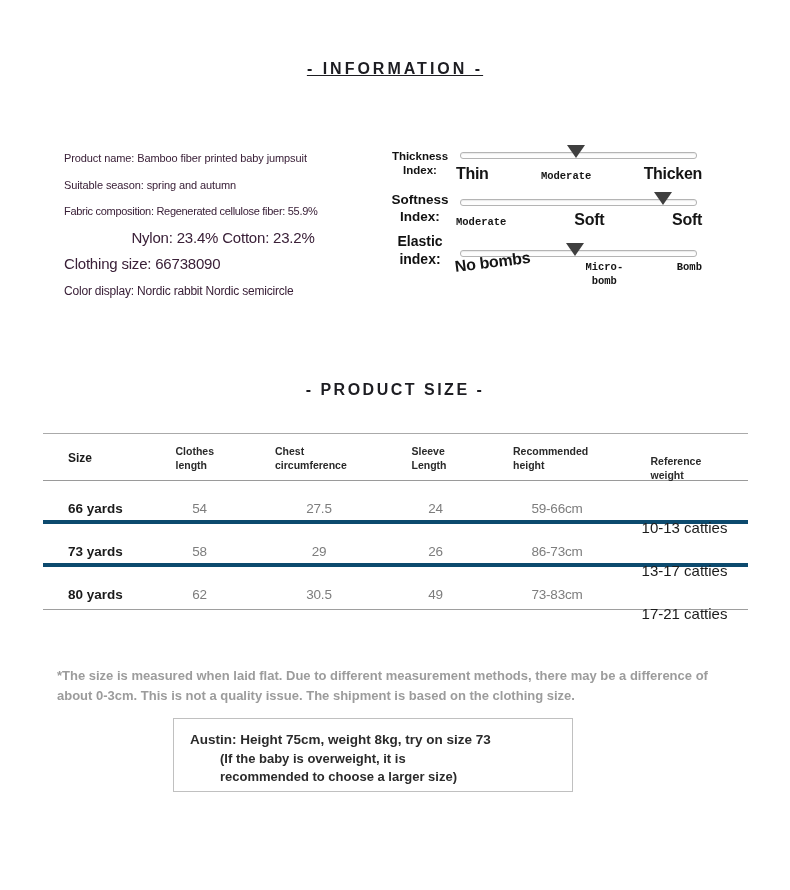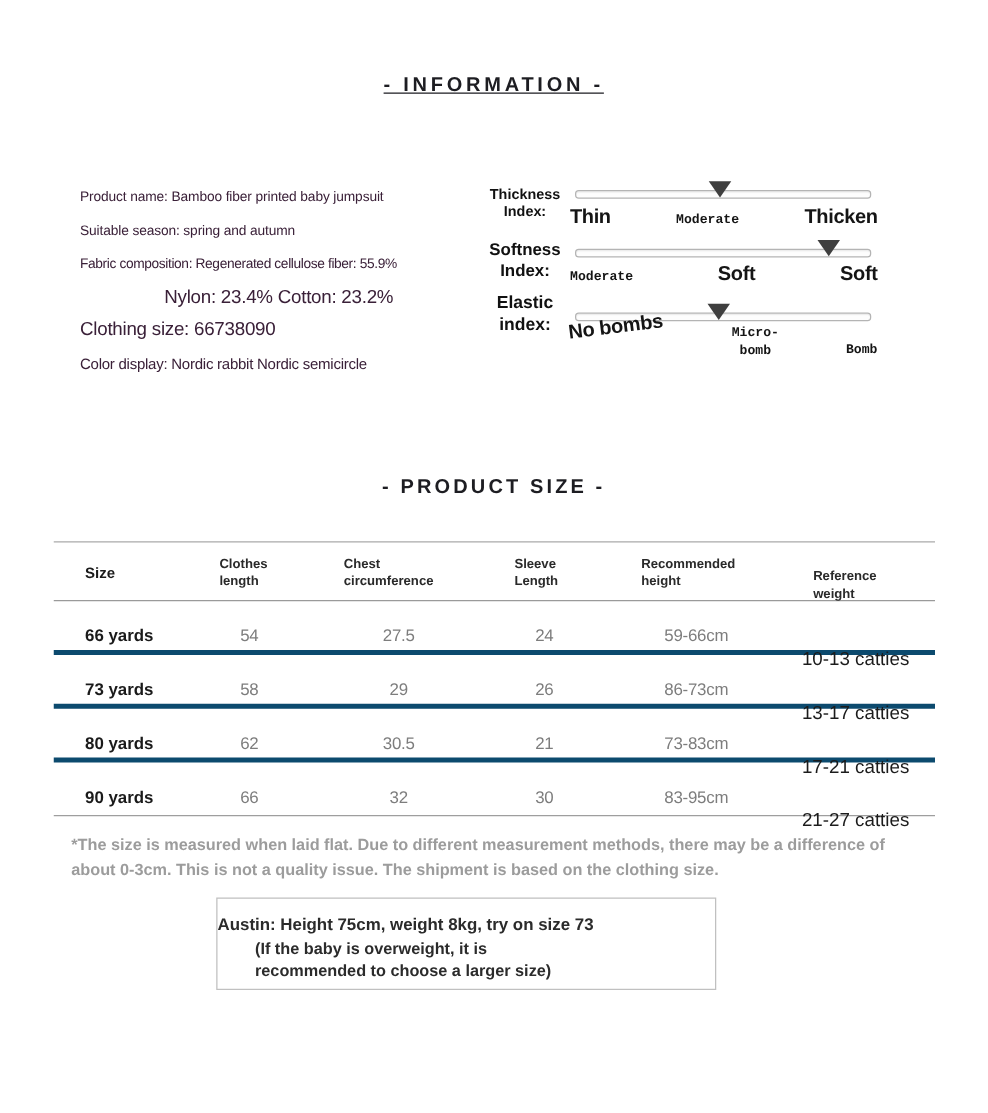--- a/index.html
+++ b/index.html
@@ -69,21 +69,21 @@
     display:flex; justify-content:space-between; align-items:baseline;
     color:#151515;
   }
   .r1-opts { top:165px; }
   .r2-opts { top:211px; }
   .r3-opts { top:258px; align-items:flex-start; }
   .opt-lg { font-size:16px; font-weight:bold; letter-spacing:-0.3px; }
   .opt-sm { font-size:10.5px; font-weight:bold;font-family:Liberation Mono, monospace; }
   .opt-tilt { display:inline-block; transform:rotate(-7deg); transform-origin:left bottom; }
   .opt-wrap { width:46px; line-height:1.35; padding-top:2px; }
-  .r3-opts .opt-bomb { padding-top:16px; }
+  .r3-opts .opt-bomb { padding-top:3px; }
 
   
   .size-table {
     position:absolute; left:43px; top:433px; width:705px;
     border-top:1px solid #aaaaaa;
     color:#1a1a1a;
   }
   .t-row {
     display:grid;
     grid-template-columns:96px 121px 118px 115px 128px 127px;
@@ -107,21 +107,21 @@
   
   .footnote {
     position:absolute; left:57px; top:666px; width:684px;
     font-size:13px; font-weight:bold; color:#9c9c9c; line-height:1.55;
   }
 
   
   .try-box {
     position:absolute; left:173px; top:718px; width:400px; height:74px;
     border:1px solid #c0c0c0; background:#fff;
-    padding:13px 10px 0 0;
+    padding:13px 10px 0 16px;
     color:#2b2b2b;
   }
   .try-line1 { font-size:13.5px; font-weight:bold; white-space:nowrap; }
   .try-line2 { margin:3px 0 0 30px; width:252px; font-size:13px; font-weight:bold; line-height:1.35; }
 </style>
 </head>
 <body>
 
 <div class="page">
 
@@ -203,33 +203,25 @@
       <div class="cell v-num">29</div>
       <div class="cell v-num">26</div>
       <div class="cell v-num">86-73cm</div>
       <div class="cell v-weight">13-17 catties</div>
     </div>
 
     <div class="t-row">
       <div class="cell c-size v-size">80 yards</div>
       <div class="cell v-num">62</div>
       <div class="cell v-num">30.5</div>
-      <div class="cell v-num">21</div>
+      <div class="cell v-num">49</div>
       <div class="cell v-num">73-83cm</div>
       <div class="cell v-weight">17-21 catties</div>
     </div>
 
-    <div class="t-row">
-      <div class="cell c-size v-size">90 yards</div>
-      <div class="cell v-num">66</div>
-      <div class="cell v-num">32</div>
-      <div class="cell v-num">30</div>
-      <div class="cell v-num">83-95cm</div>
-      <div class="cell v-weight">21-27 catties</div>
-    </div>
   </div>
 
   <div class="footnote">*The size is measured when laid flat. Due to different measurement methods, there may be a difference of about 0-3cm. This is not a quality issue. The shipment is based on the clothing size.</div>
 
   <div class="try-box">
     <div class="try-line1">Austin: Height 75cm, weight 8kg, try on size 73</div>
     <div class="try-line2">(If the baby is overweight, it is recommended to choose a larger size)</div>
   </div>
 
 </div>

